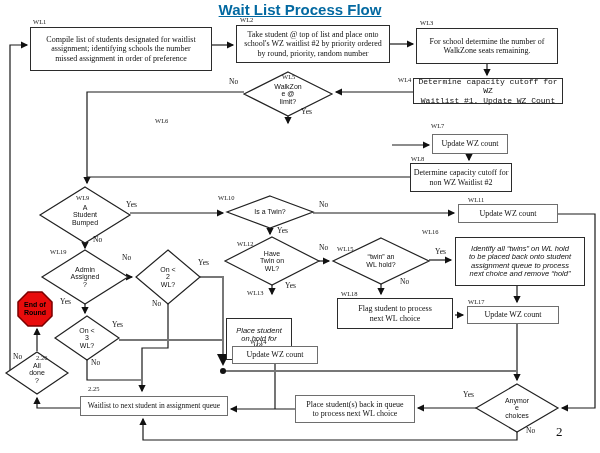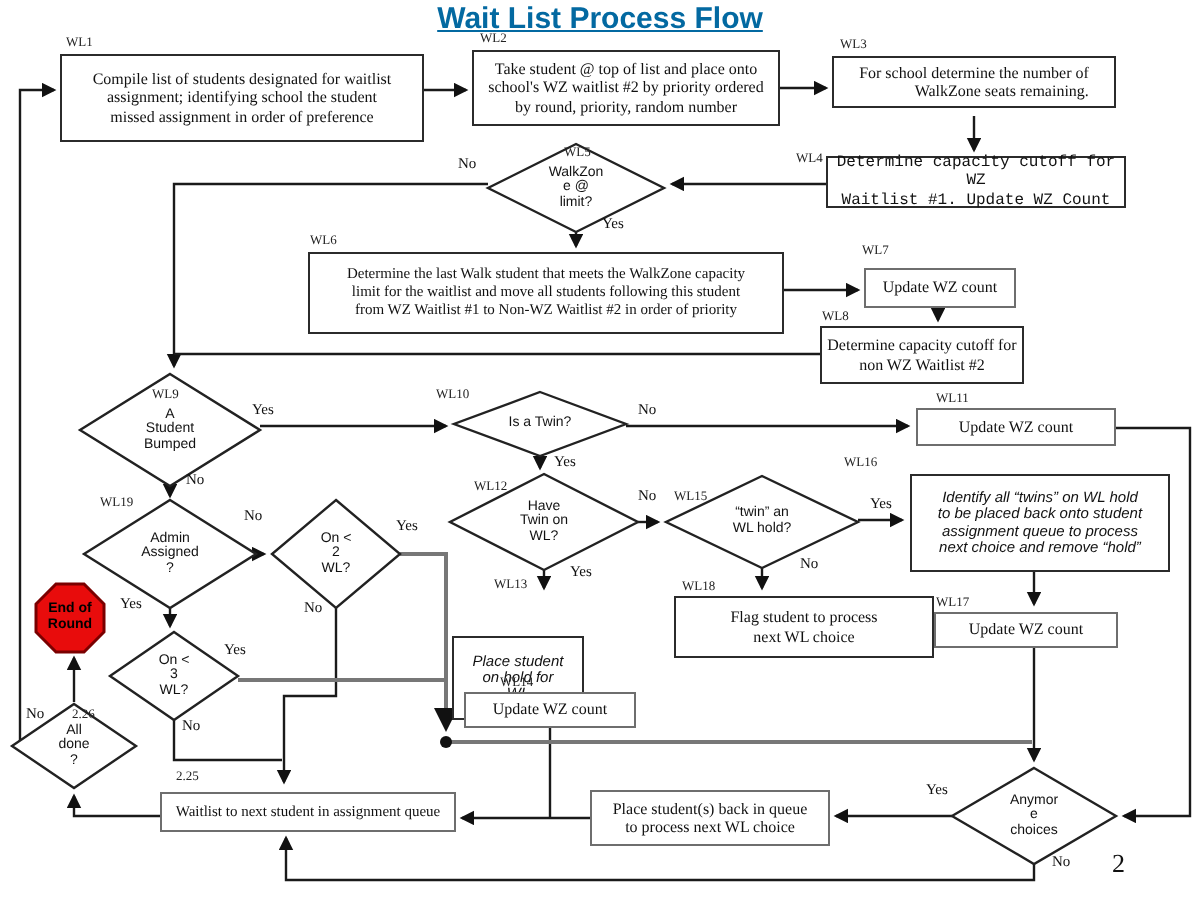--- a/index.html
+++ b/index.html
@@ -88,46 +88,43 @@
       <polygon points="87,316 119,338 87,360 55,338"></polygon>
       <polygon points="37,352 68,373 37,394 6,373"></polygon>
       <polygon points="517,384 558,408 517,432 476,408"></polygon>
     </g>
     <polygon points="28,292 42,292 52,302 52,316 42,326 28,326 18,316 18,302" fill="#e80c0c" stroke="#7a0000" stroke-width="1.5"></polygon>
   </svg>
 
   <div class="title" style="color:#0369a1;">Wait List Process Flow</div>
 
   <div class="box" style="left:30px;top:27px;width:182px;height:44px;">Compile list of students designated for waitlist
-assignment; identifying school the student
+assignment; identifying schools the number
 missed assignment in order of preference</div>
   <div class="box" style="left:236px;top:25px;width:154px;height:38px;">Take student @ top of list and place onto
 school's WZ waitlist #2  by priority ordered
 by round, priority, random number</div>
-  <div class="box" style="left:416px;top:28px;width:142px;height:26px;text-align:right;">For school determine the number of
+  <div class="box" style="left:416px;top:28px;width:142px;height:36px;">For school determine the number of
 WalkZone seats remaining.</div>
   <div class="box" style="left:413px;top:78px;width:150px;height:26px;font-family:Liberation Mono, monospace;">Determine capacity cutoff for WZ
 Waitlist #1.  Update WZ Count</div>
-  <div class="box f75" style="left:154px;top:126px;width:238px;height:41px;">Determine the last Walk student that meets the WalkZone capacity
-limit for the waitlist and move all students following this student
-from WZ Waitlist #1 to Non-WZ Waitlist #2 in order of priority</div>
   <div class="box gray" style="left:432px;top:134px;width:76px;height:20px;">Update WZ count</div>
   <div class="box" style="left:410px;top:163px;width:102px;height:29px;">Determine capacity cutoff for
 non WZ Waitlist #2</div>
   <div class="box gray" style="left:458px;top:204px;width:100px;height:19px;">Update WZ count</div>
   <div class="box sans" style="left:226px;top:298px;width:66px;height:42px;margin-top:20px;">Place student
 on hold for
 WL</div>
   <div class="box gray" style="left:232px;top:346px;width:86px;height:18px;">Update WZ count</div>
   <div class="box sans" style="left:455px;top:237px;width:130px;height:49px;">Identify all “twins” on WL hold
 to be placed back onto student
 assignment queue to process
 next choice and remove “hold”</div>
   <div class="box gray" style="left:467px;top:306px;width:92px;height:18px;">Update WZ count</div>
-  <div class="box" style="left:337px;top:298px;width:130px;height:31px;font-family:Liberation Serif, serif;">Flag student to process
+  <div class="box" style="left:337px;top:298px;width:116px;height:31px;font-family:Liberation Serif, serif;">Flag student to process
 next WL choice</div>
   <div class="box gray f75" style="left:80px;top:396px;width:148px;height:20px;">Waitlist to next student in assignment queue</div>
   <div class="box gray" style="left:295px;top:395px;width:120px;height:28px;">Place student(s) back in queue
 to process next WL choice</div>
 
   <div class="dtext" style="left:243px;top:72px;width:90px;height:44px;">WalkZon
 e @
 limit?</div>
   <div class="dtext" style="left:40px;top:187px;width:90px;height:56px;">A
 Student

